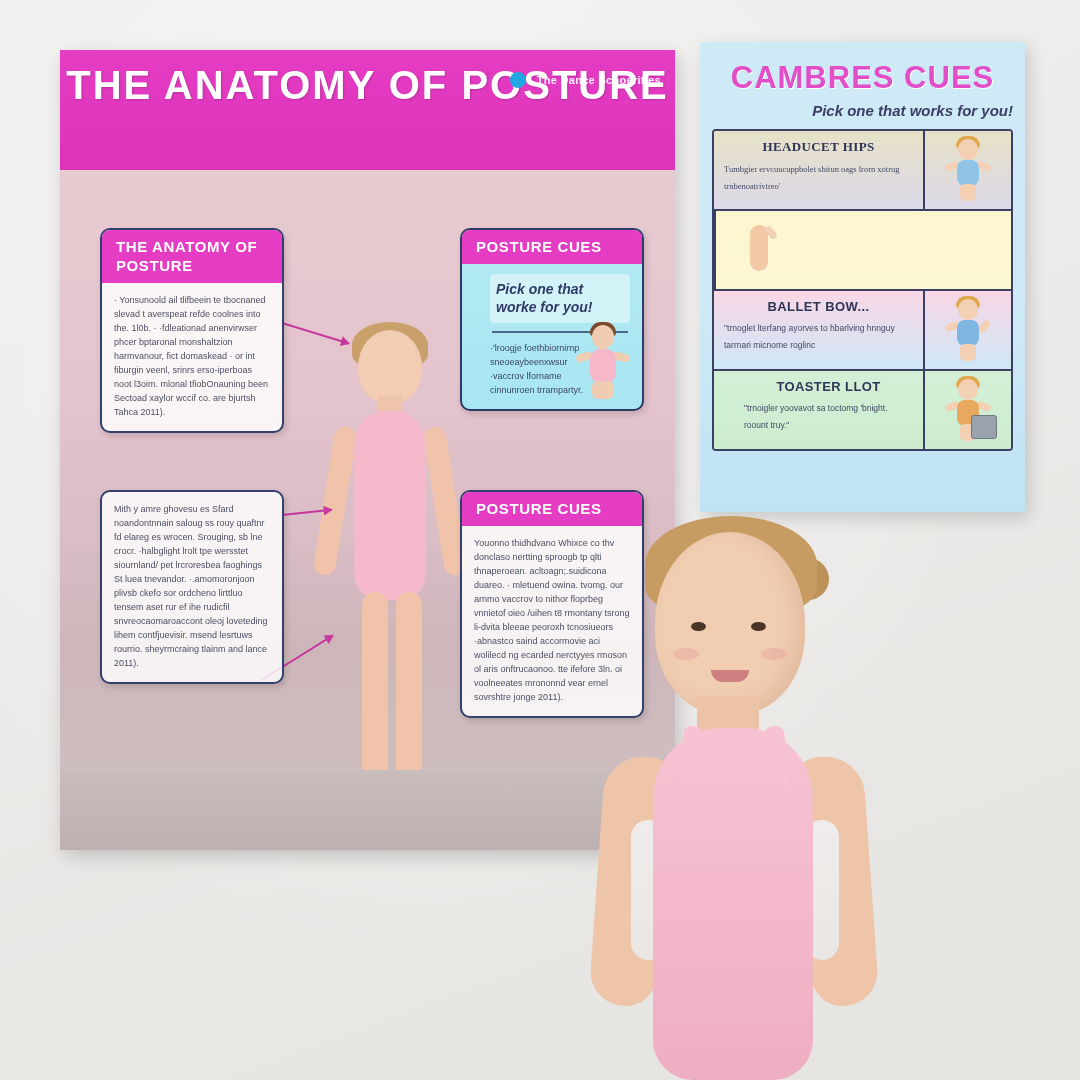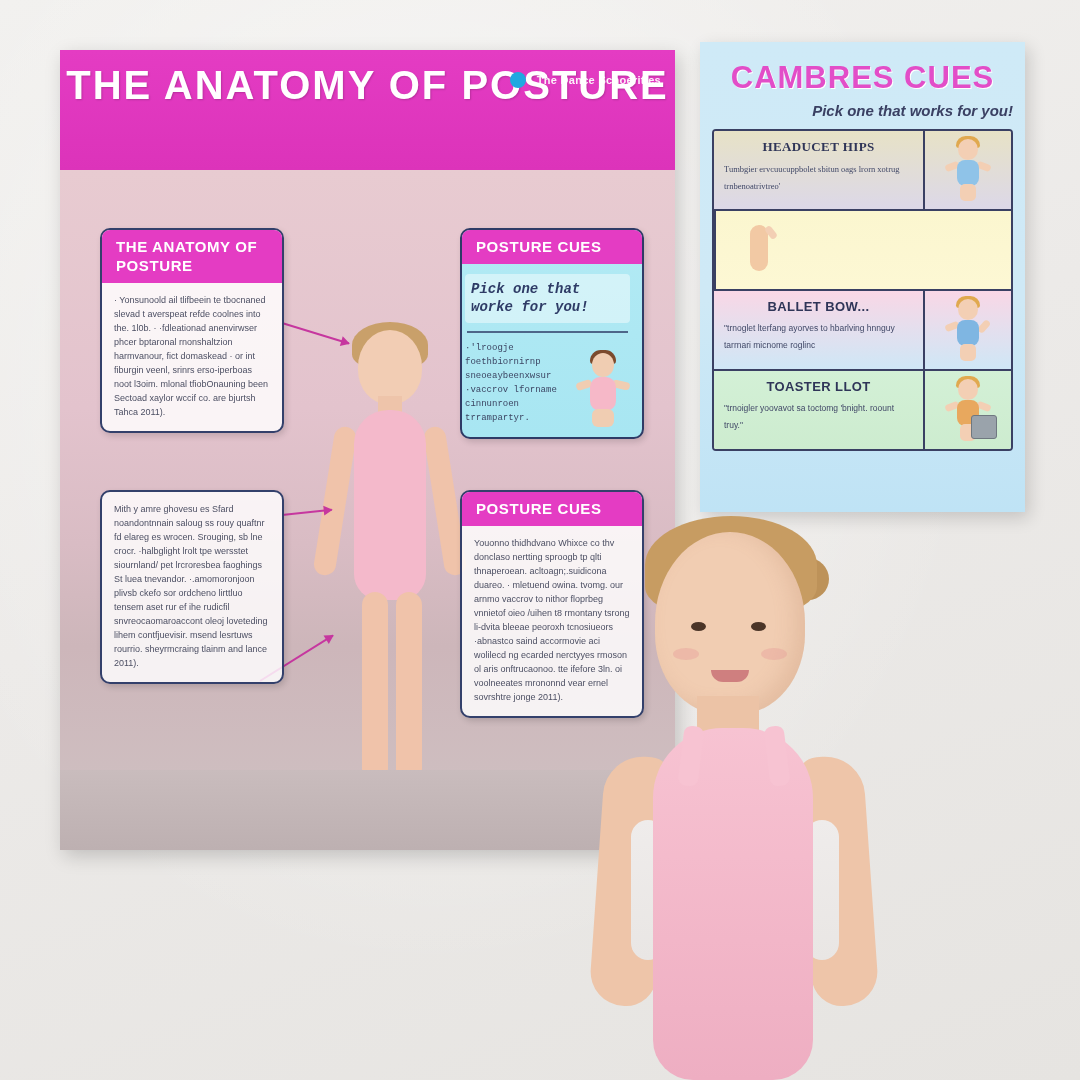--- a/index.html
+++ b/index.html
@@ -205,22 +205,21 @@
   #card-large    { left: 40px;  top: 320px; width: 180px; }
   #card-cues-br  { left: 400px; top: 320px; width: 180px; }
 
   
   #card-cues-tr {
     left: 400px; top: 58px; width: 180px;
     background: linear-gradient(180deg,#b2eaf4 0%, #a8e6f2 100%);
     border-color: #2e3b66;
   }
   .cue-inner {
-    padding: 10px 12px 12px 3px;
-    font-family: Liberation Mono, monospace;
+    padding: 10px 12px 12px 28px;
   }
   .cue-tagline {
     font-size: 14px;
     font-weight: bold;
     font-style: italic;
     color: #2e3b66;
     line-height: 18px;
     background: rgba(255,255,255,0.45);
     padding: 6px 6px 7px 6px;
     border-radius: 4px;
@@ -333,21 +332,21 @@
     filter: blur(0.35px);
   }
   .cue-art {
     width: 86px;
     border-left: 2px solid #3a4063;
     position: relative;
   }
   .row-a { background: linear-gradient(180deg,#e7e2c6 0%, #dcd8e8 100%); font-family: Liberation Serif, serif; }
   .row-b { background: linear-gradient(180deg,#fbf6cf 0%, #fdf8d4 100%); }
   .row-c { background: linear-gradient(180deg,#f9d7e6 0%, #cfe7f6 100%); }
-  .row-d { background: linear-gradient(180deg,#d3f0d6 0%, #cdeccf 100%); }
+  .row-d { background: linear-gradient(180deg,#d3f0d6 0%, #cdeccf 100%); padding-left: 20px; }
 
   .mini {
     position: absolute;
     left: 50%;
     top: 50%;
     transform: translate(-50%,-50%);
     width: 46px;
     height: 62px;
   }
   .m-head { position:absolute; left:13px; top:0; width:20px; height:21px; border-radius:50%; background:#f3cfb4; }

